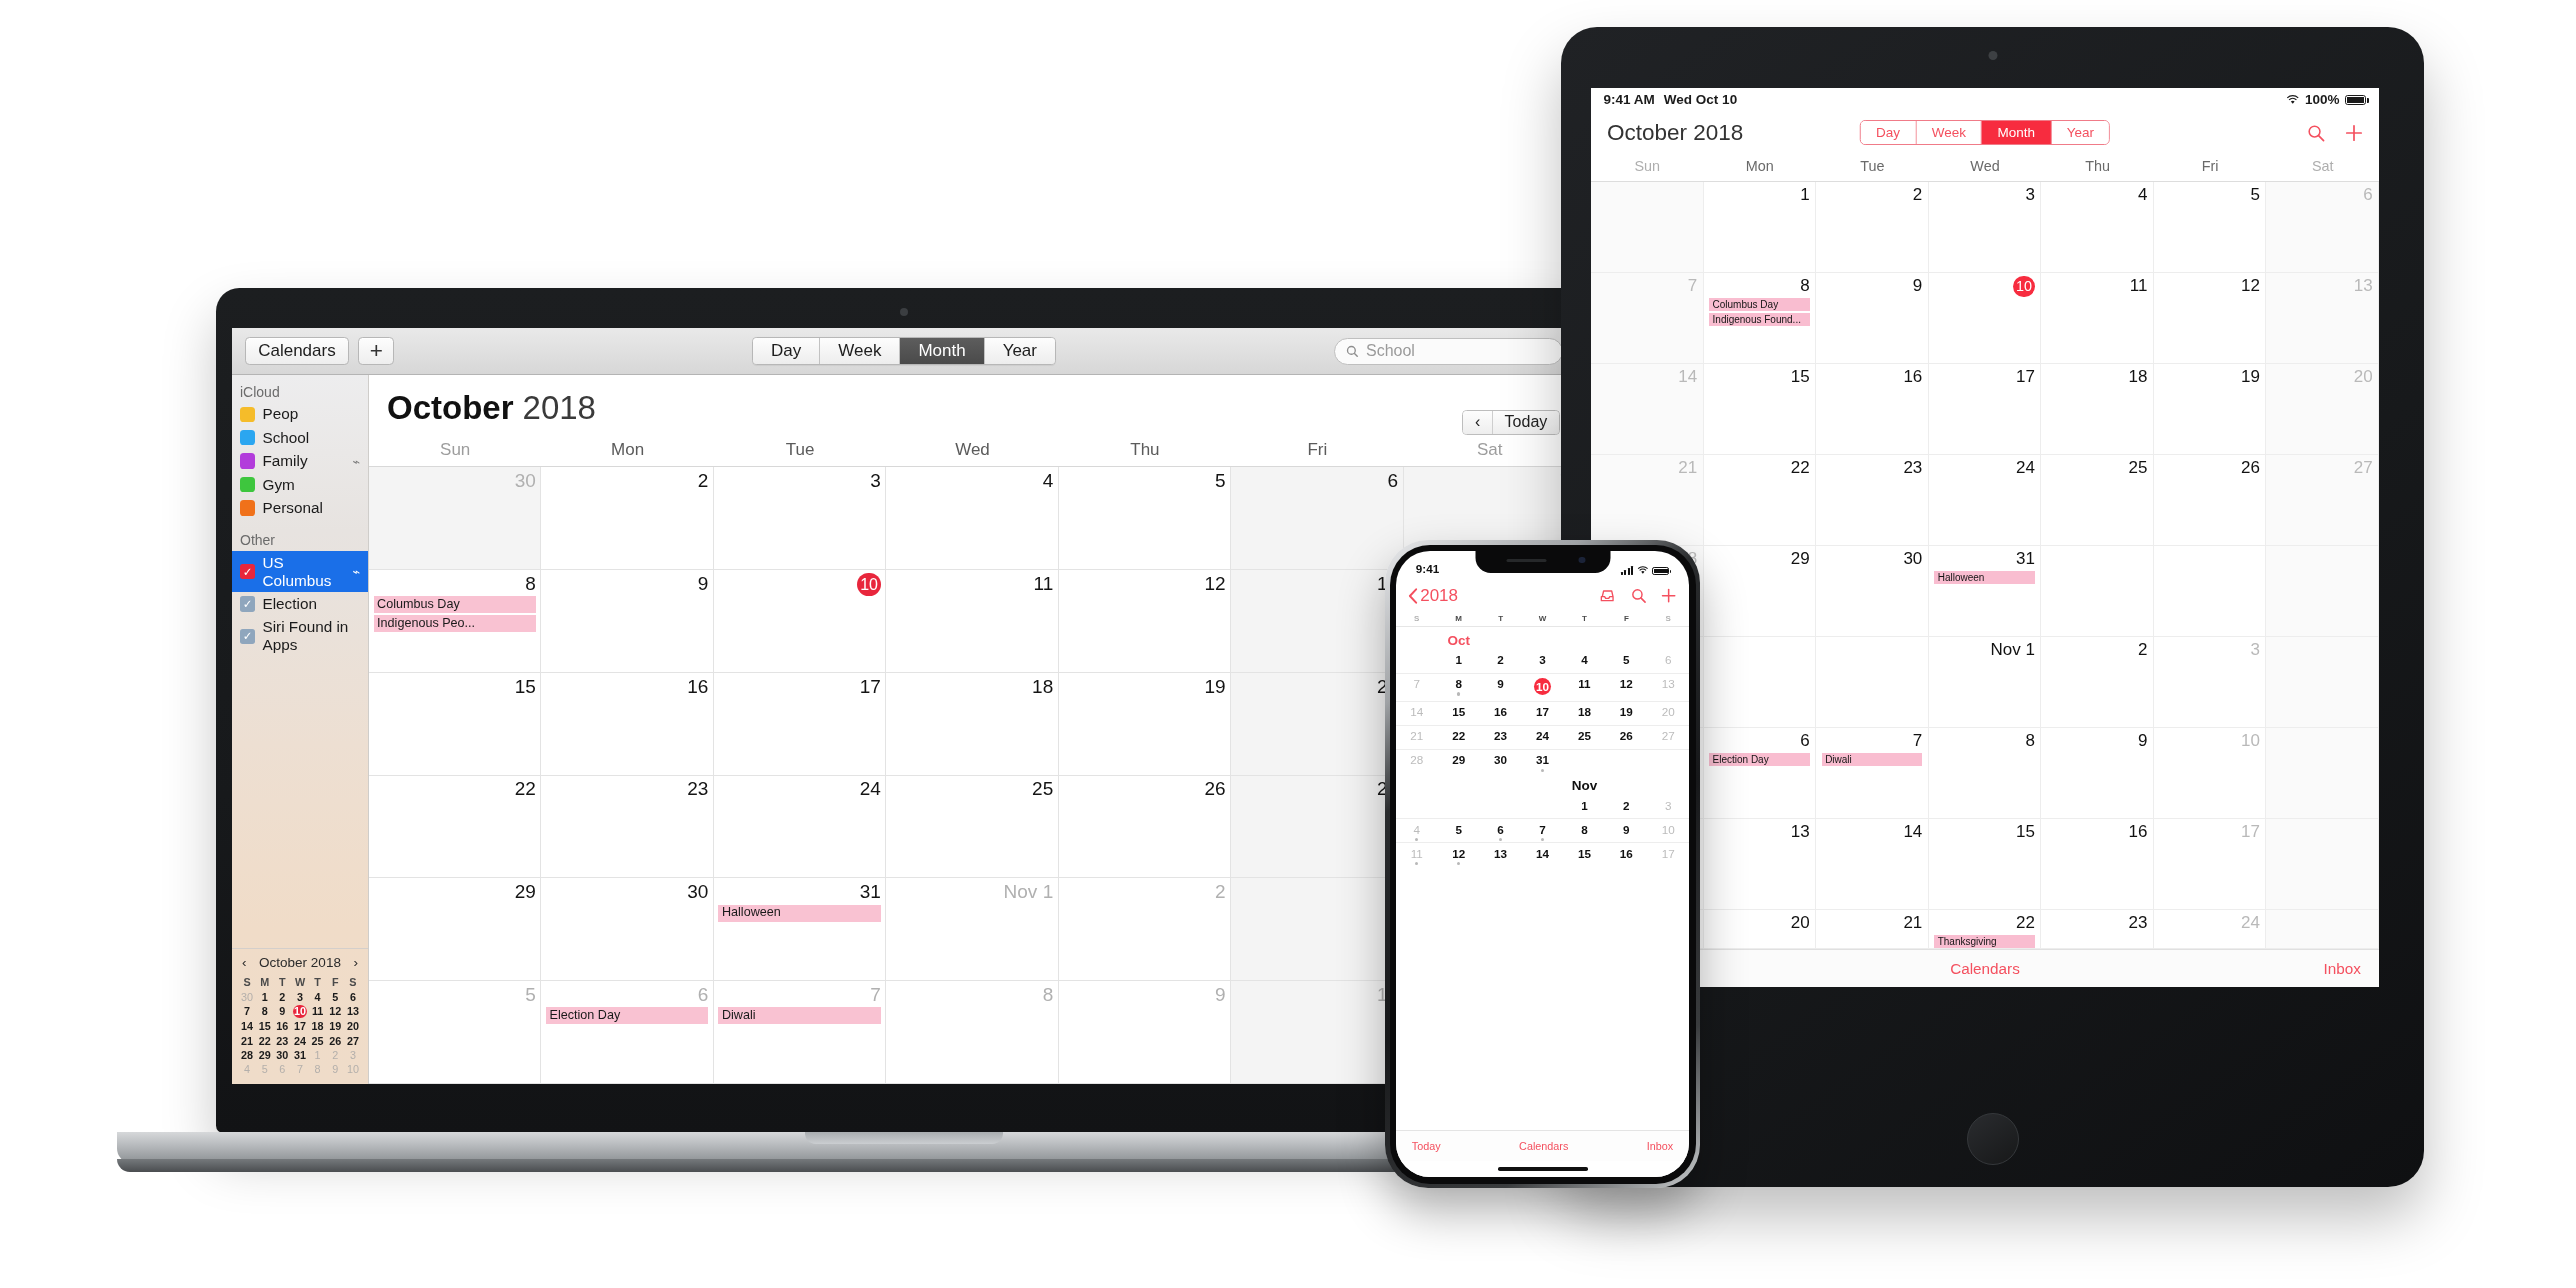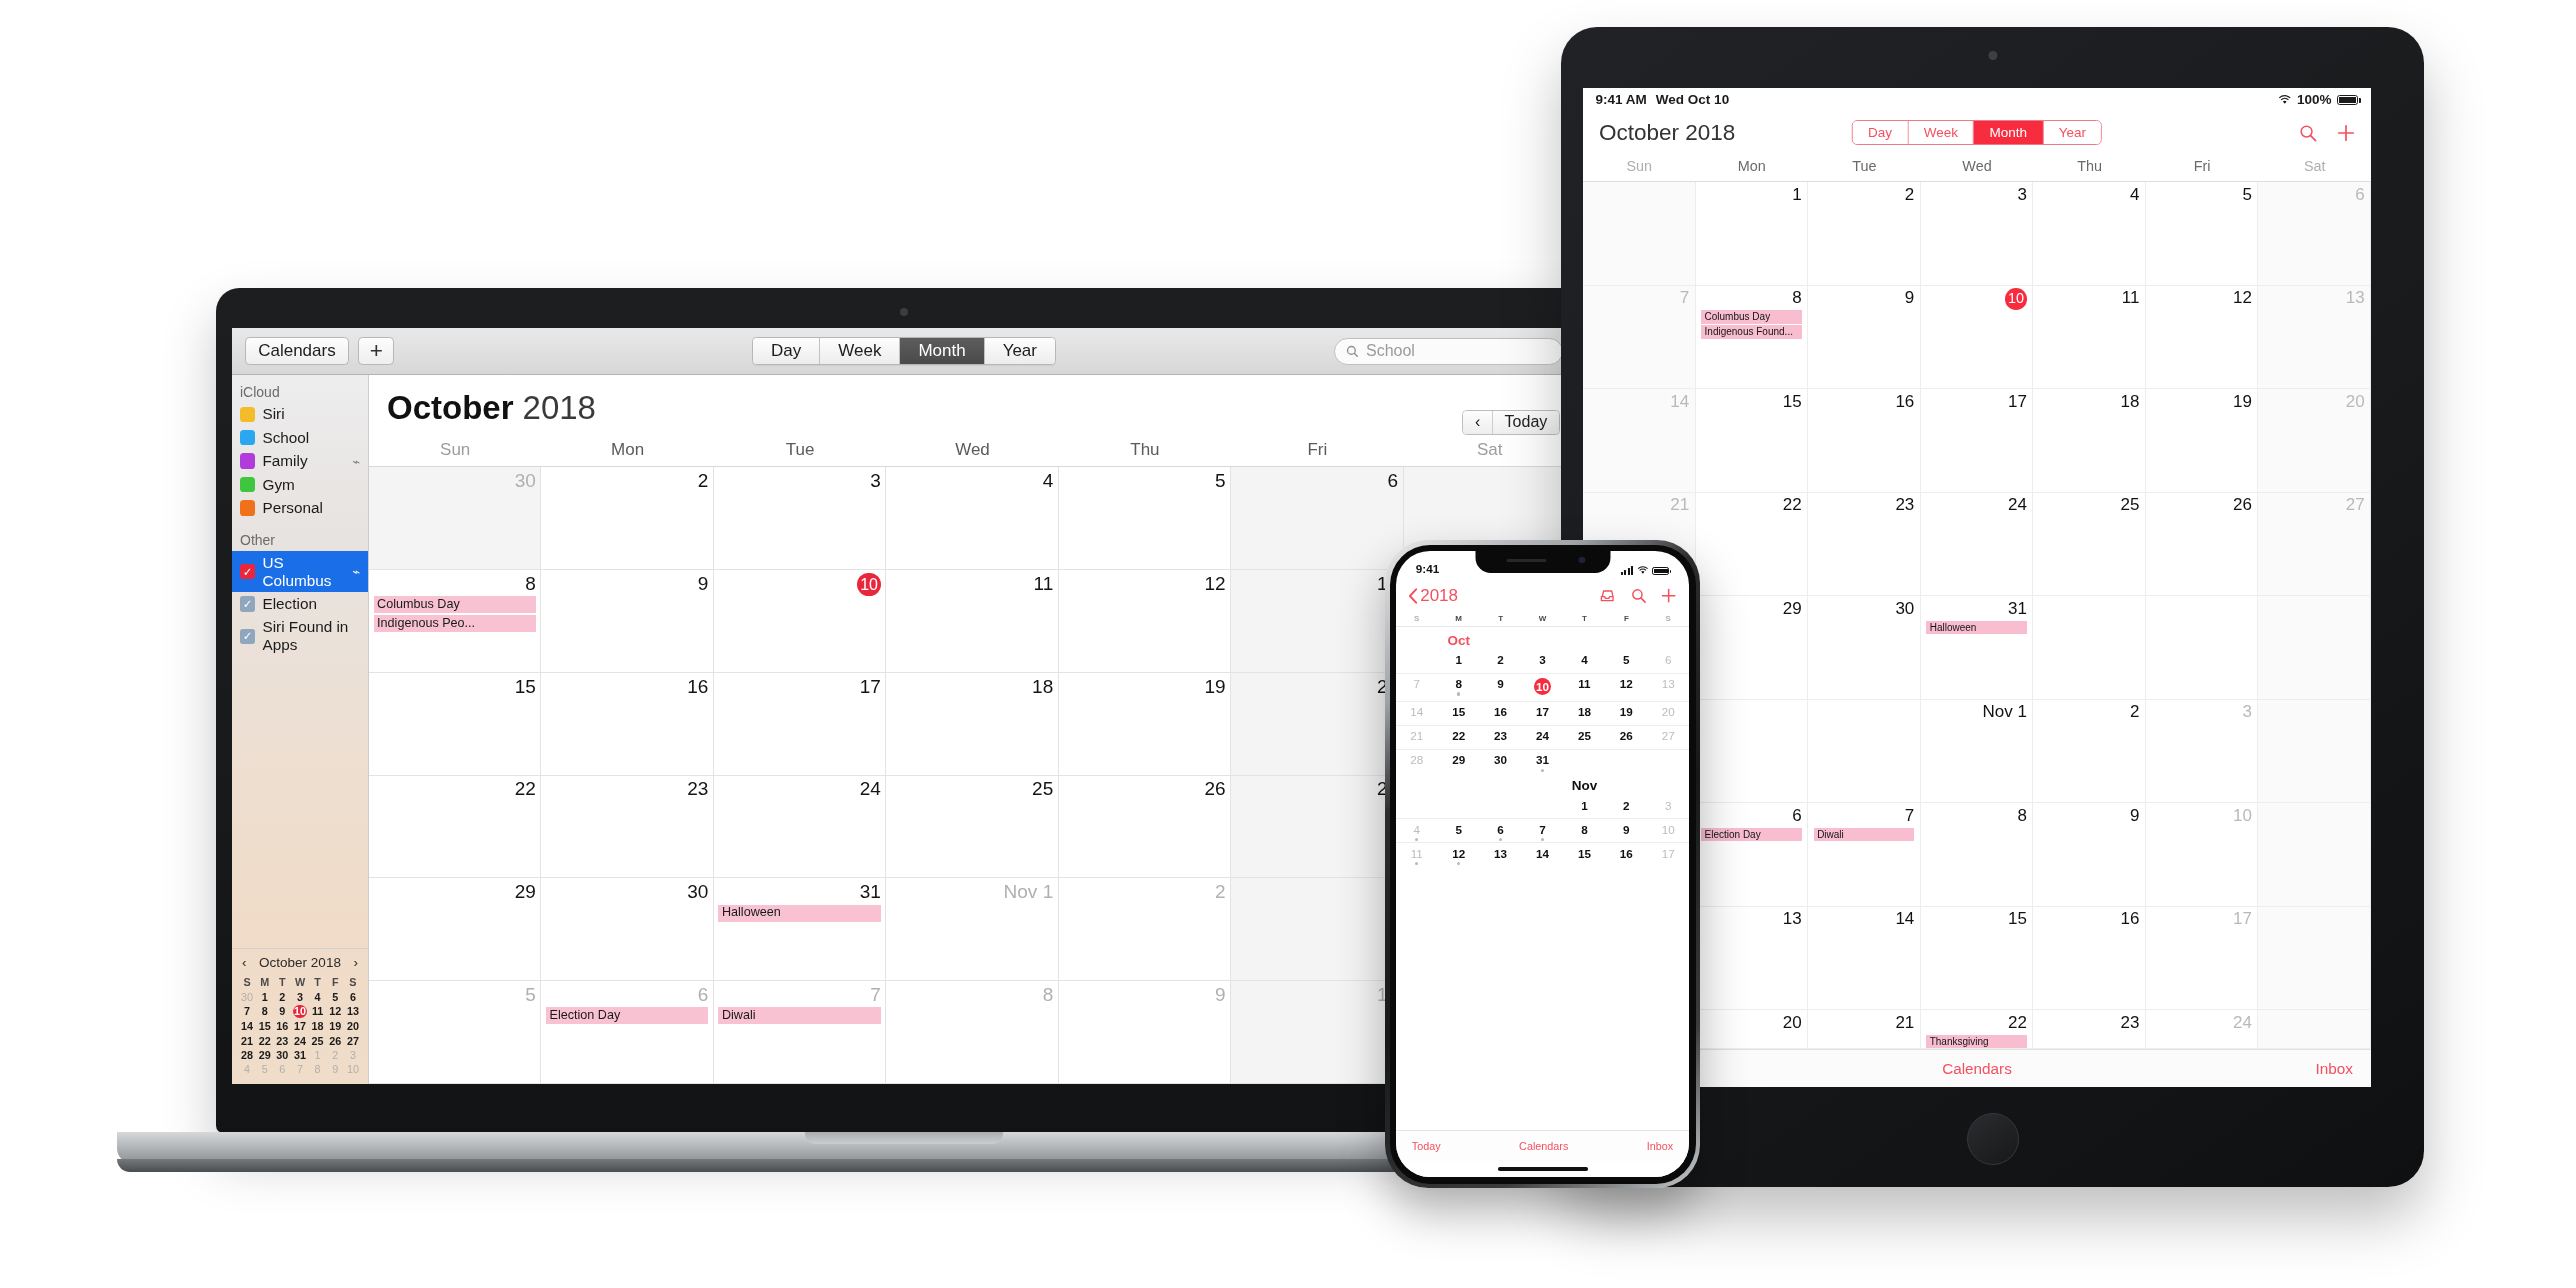--- a/index.html
+++ b/index.html
@@ -105,21 +105,21 @@
 
   
   #ipad { position:absolute; left:1561px; top:27px; width:863px; height:1160px;
           background:linear-gradient(145deg,#202225 0%,#17191b 55%,#0f1012 100%);
           border-radius:36px; box-shadow:0 31px 58px rgba(0,0,0,.25); }
   .ipad-cam { position:absolute; left:50%; top:24px; transform:translateX(-50%);
               width:9px; height:9px; border-radius:50%; background:#3d4043; }
   .ipad-home { position:absolute; left:50%; bottom:21.6px; transform:translateX(-50%);
                width:52px; height:52px; border-radius:50%;
                background:linear-gradient(145deg,#2a2c2f,#171819); border:1.8px solid #35383b; }
-  .ipad-screen { position:absolute; left:22px; top:61px; width:788px; height:999px;
+  .ipad-screen { position:absolute; left:30px; top:61px; width:788px; height:899px;
                  background:#fff; overflow:hidden; display:flex; flex-direction:column; }
   .ios-status { height:23.4px; display:flex; align-items:center; padding:0 12.6px; font-size:13.5px;
                 color:#1b1b1b; background:#fff; }
   .ios-status .left { display:flex; gap:9px; font-weight:bold; }
   .ios-status .right { margin-left:auto; display:flex; align-items:center; gap:5.4px; font-weight:bold; }
   .batt { width:21.6px; height:10px; border:1.3px solid #1b1b1b; border-radius:2.7px; position:relative; }
   .batt::after { content:""; position:absolute; right:-3.6px; top:2.7px; width:1.8px; height:4.5px;
                  background:#1b1b1b; border-radius:0 0.9px 0.9px 0; }
   .batt i { position:absolute; left:0.9px; top:0.9px; bottom:0.9px; width:17px; background:#1b1b1b; display:block; }
   .ipad-nav { height:43px; display:flex; align-items:center; padding:0 16px; position:relative;
@@ -227,21 +227,21 @@
             <span>School</span>
           </div>
         </div>
 
         <div class="mac-body">
 
           <div class="mac-side">
             <div class="side-hdr">iCloud</div>
             <div class="side-row">
               <span class="swatch" style="background:#f5bc2a"></span>
-              <span>Siri</span>
+              <span>Peop</span>
             </div>
             <div class="side-row">
               <span class="swatch" style="background:#2ba6f0"></span>
               <span>School</span>
             </div>
             <div class="side-row">
               <span class="swatch" style="background:#b23cdb"></span>
               <span>Family</span>
               <span class="wifi-ic">⌁</span>
             </div>

